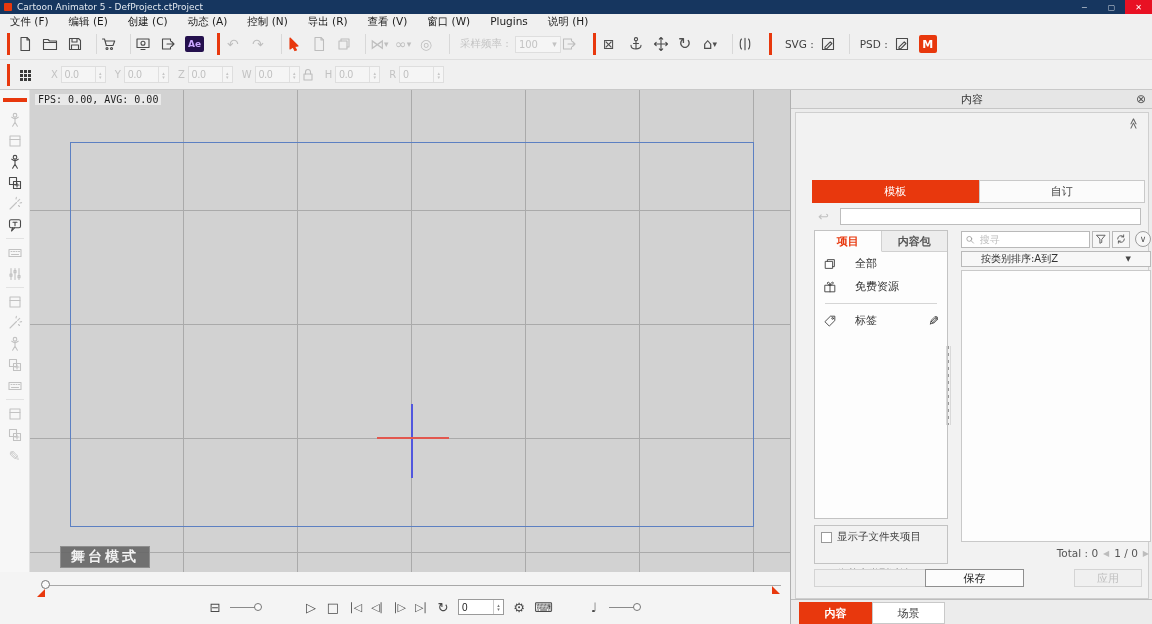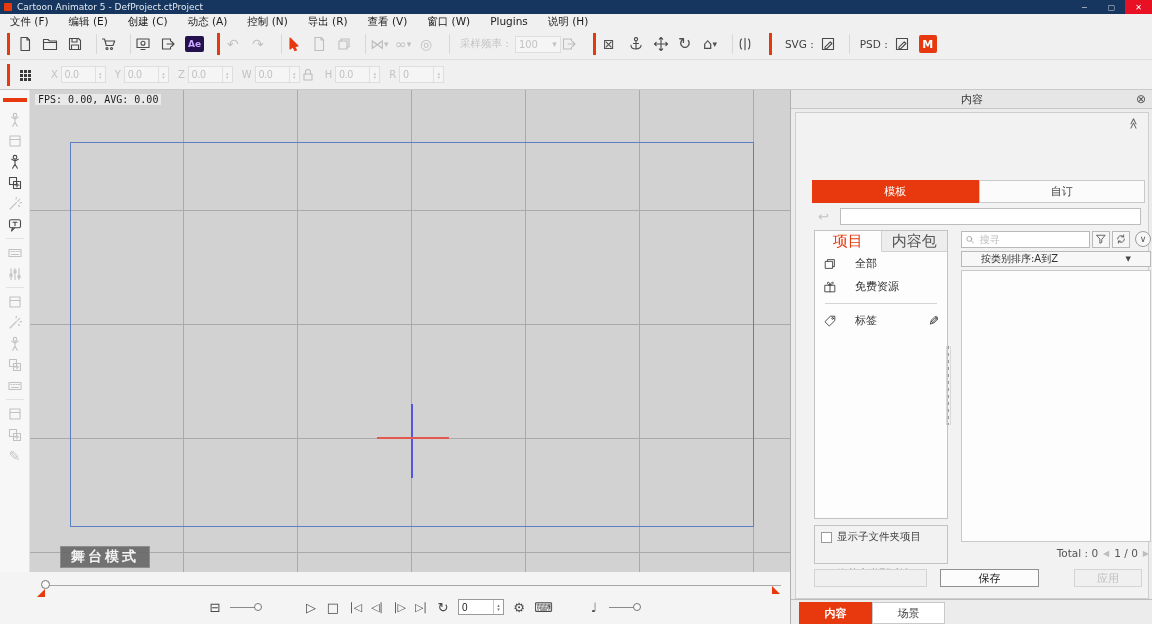--- a/index.html
+++ b/index.html
@@ -100,22 +100,22 @@
     transform:rotate(90deg);}
   .tabs-main{position:absolute;left:16px;top:67px;width:333px;height:23px;display:flex;}
   .tab{flex:1;display:flex;align-items:center;justify-content:center;border:1px solid #c9c9c9;background:#fbfbfb;color:#444;}
   .tab.active{background:#e8380d;border-color:#e8380d;color:#fff;}
   #crumb-back{position:absolute;left:22px;top:96px;font-size:13px;color:#c2c2c2;}
   #crumb-input{position:absolute;left:44px;top:95px;width:301px;height:17px;border:1px solid #bdbdbd;
     background:#fff;font-size:10px;padding:0 4px;outline:none;}
 
   #lbox{position:absolute;left:18px;top:117px;width:134px;height:289px;background:#fdfdfd;border:1px solid #c3c3c3;}
   .subtabs{display:flex;height:21px;border-bottom:1px solid #d0d0d0;}
-  .subtab{flex:1;display:flex;align-items:center;justify-content:center;font-size:15px;color:#555;
-    background:#ededed;border-right:1px solid #d0d0d0;}
+  .subtab{flex:1;display:flex;align-items:center;justify-content:center;font-size:11px;color:#555;
+    background:#ededed;border-right:1px solid #d0d0d0;font-weight:bold;}
   .subtab:last-child{border-right:none;}
   .subtab.active{background:#fdfdfd;color:#e8380d;border-bottom:1px solid #fdfdfd;margin-bottom:-1px;}
   .litem{display:flex;align-items:center;gap:18px;padding:4px 8px;color:#333;}
   .litem svg{flex:none;}
   #lbox hr{border:none;border-top:1px solid #d5d5d5;margin:5px 10px;}
   #tag-pencil{margin-left:auto;font-size:13px;color:#222;transform:rotate(90deg);}
 
   #rbox{position:absolute;left:165px;top:117px;width:190px;height:334px;}
   #search-row{display:flex;align-items:center;height:18px;gap:2px;}
   #search-input-wrap{flex:1;display:flex;align-items:center;height:17px;border:1px solid #b9b9b9;background:#fff;padding:0 3px;gap:3px;}
@@ -138,21 +138,21 @@
     border-left:1px solid #d9d9d9;border-right:1px solid #d9d9d9;background-clip:content-box;padding:0 1px;}
 
   #check-box{position:absolute;left:18px;top:412px;width:134px;height:39px;border:1px solid #c3c3c3;
     background:#f2f2f2;padding:4px 6px;display:flex;flex-direction:column;gap:23px;}
   .chk-row{display:flex;align-items:center;gap:5px;font-size:10.5px;color:#444;}
   .chk{width:11px;height:11px;border:1px solid #999;background:#fff;flex:none;}
 
   .btn-row-btn{position:absolute;top:456px;height:18px;border:1px solid #d4d4d4;background:#f0f0f0;
     display:flex;align-items:center;justify-content:center;font-size:11px;color:#bfbfbf;}
   #btn-blank{left:18px;width:113px;}
-  #btn-save{left:144px;width:99px;background:#fcfcfc;border-color:#8f8f8f;color:#222;}
+  #btn-save{left:129px;width:99px;background:#fcfcfc;border-color:#8f8f8f;color:#222;}
   #btn-apply{left:278px;width:68px;}
 
   #panel-bottom-sep{position:absolute;left:0;top:509px;width:362px;height:1px;background:#bdbdbd;}
   .btabs{position:absolute;left:8px;top:512px;display:flex;height:22px;}
   .btab{width:73px;display:flex;align-items:center;justify-content:center;border:1px solid #c9c9c9;
     background:#fff;color:#444;}
   .btab.active{background:#e8380d;border-color:#e8380d;color:#fff;font-weight:bold;}
 </style>
 </head>
 <body>

